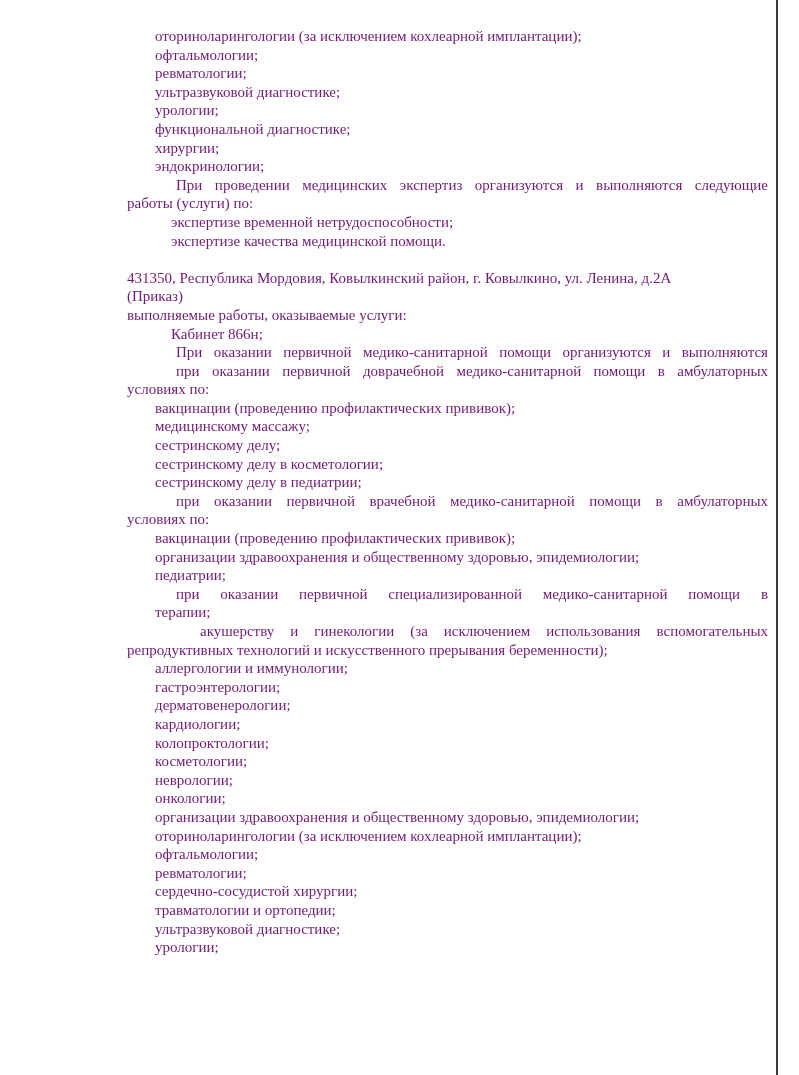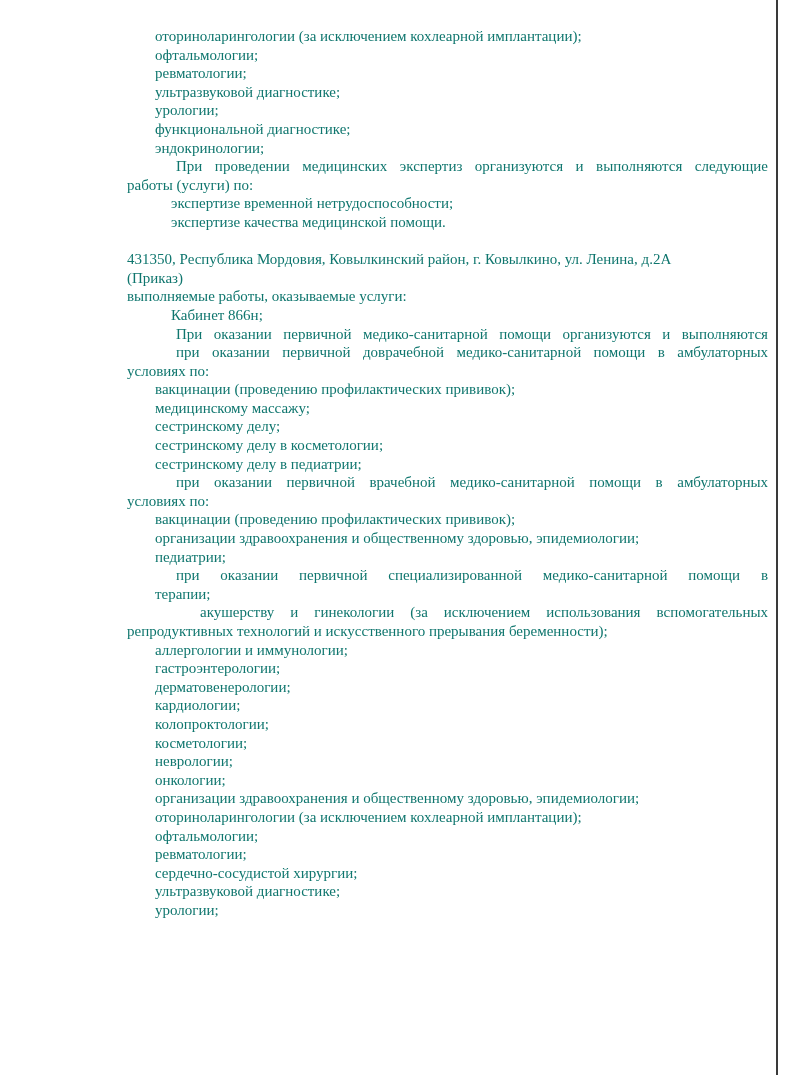--- a/index.html
+++ b/index.html
@@ -13,21 +13,21 @@
     height: 1075px;
     background: #ffffff;
     overflow: hidden;
     font-family: "Liberation Serif", "DejaVu Serif", serif;
   }
   .content {
     position: absolute;
     left: 127px;
     top: 27px;
     width: 641px;
-    color: #0f766e;
+    color: #701a75;
     font-size: 15px;
     line-height: 18.6px;
   }
   .line {
     min-height: 18.6px;
     white-space: normal;
   }
   .line.blank {
     
   }
@@ -51,20 +51,21 @@
 <body>
 
 <div class="page">
   <div class="content">
       <div class="line i3">оториноларингологии (за исключением кохлеарной имплантации);</div>
       <div class="line i3">офтальмологии;</div>
       <div class="line i3">ревматологии;</div>
       <div class="line i3">ультразвуковой диагностике;</div>
       <div class="line i3">урологии;</div>
       <div class="line i3">функциональной диагностике;</div>
+      <div class="line i3">хирургии;</div>
       <div class="line i3">эндокринологии;</div>
       <div class="line i1 just">При проведении медицинских экспертиз организуются и выполняются следующие</div>
       <div class="line i0">работы (услуги) по:</div>
       <div class="line i2">экспертизе временной нетрудоспособности;</div>
       <div class="line i2">экспертизе качества медицинской помощи.</div>
       <div class="line i0 blank"></div>
       <div class="line i0">431350, Республика Мордовия, Ковылкинский район, г. Ковылкино, ул. Ленина, д.2А</div>
       <div class="line i0">(Приказ)</div>
       <div class="line i0">выполняемые работы, оказываемые услуги:</div>
       <div class="line i2">Кабинет 866н;</div>
@@ -91,17 +92,18 @@
       <div class="line i3">кардиологии;</div>
       <div class="line i3">колопроктологии;</div>
       <div class="line i3">косметологии;</div>
       <div class="line i3">неврологии;</div>
       <div class="line i3">онкологии;</div>
       <div class="line i3">организации здравоохранения и общественному здоровью, эпидемиологии;</div>
       <div class="line i3">оториноларингологии (за исключением кохлеарной имплантации);</div>
       <div class="line i3">офтальмологии;</div>
       <div class="line i3">ревматологии;</div>
       <div class="line i3">сердечно-сосудистой хирургии;</div>
+      <div class="line i3">травматологии и ортопедии;</div>
       <div class="line i3">ультразвуковой диагностике;</div>
       <div class="line i3">урологии;</div>
     </div>
   <div class="vline" style="left: 776px; background: rgb(58, 58, 58);"></div>
 </div>
 
 </body></html>

